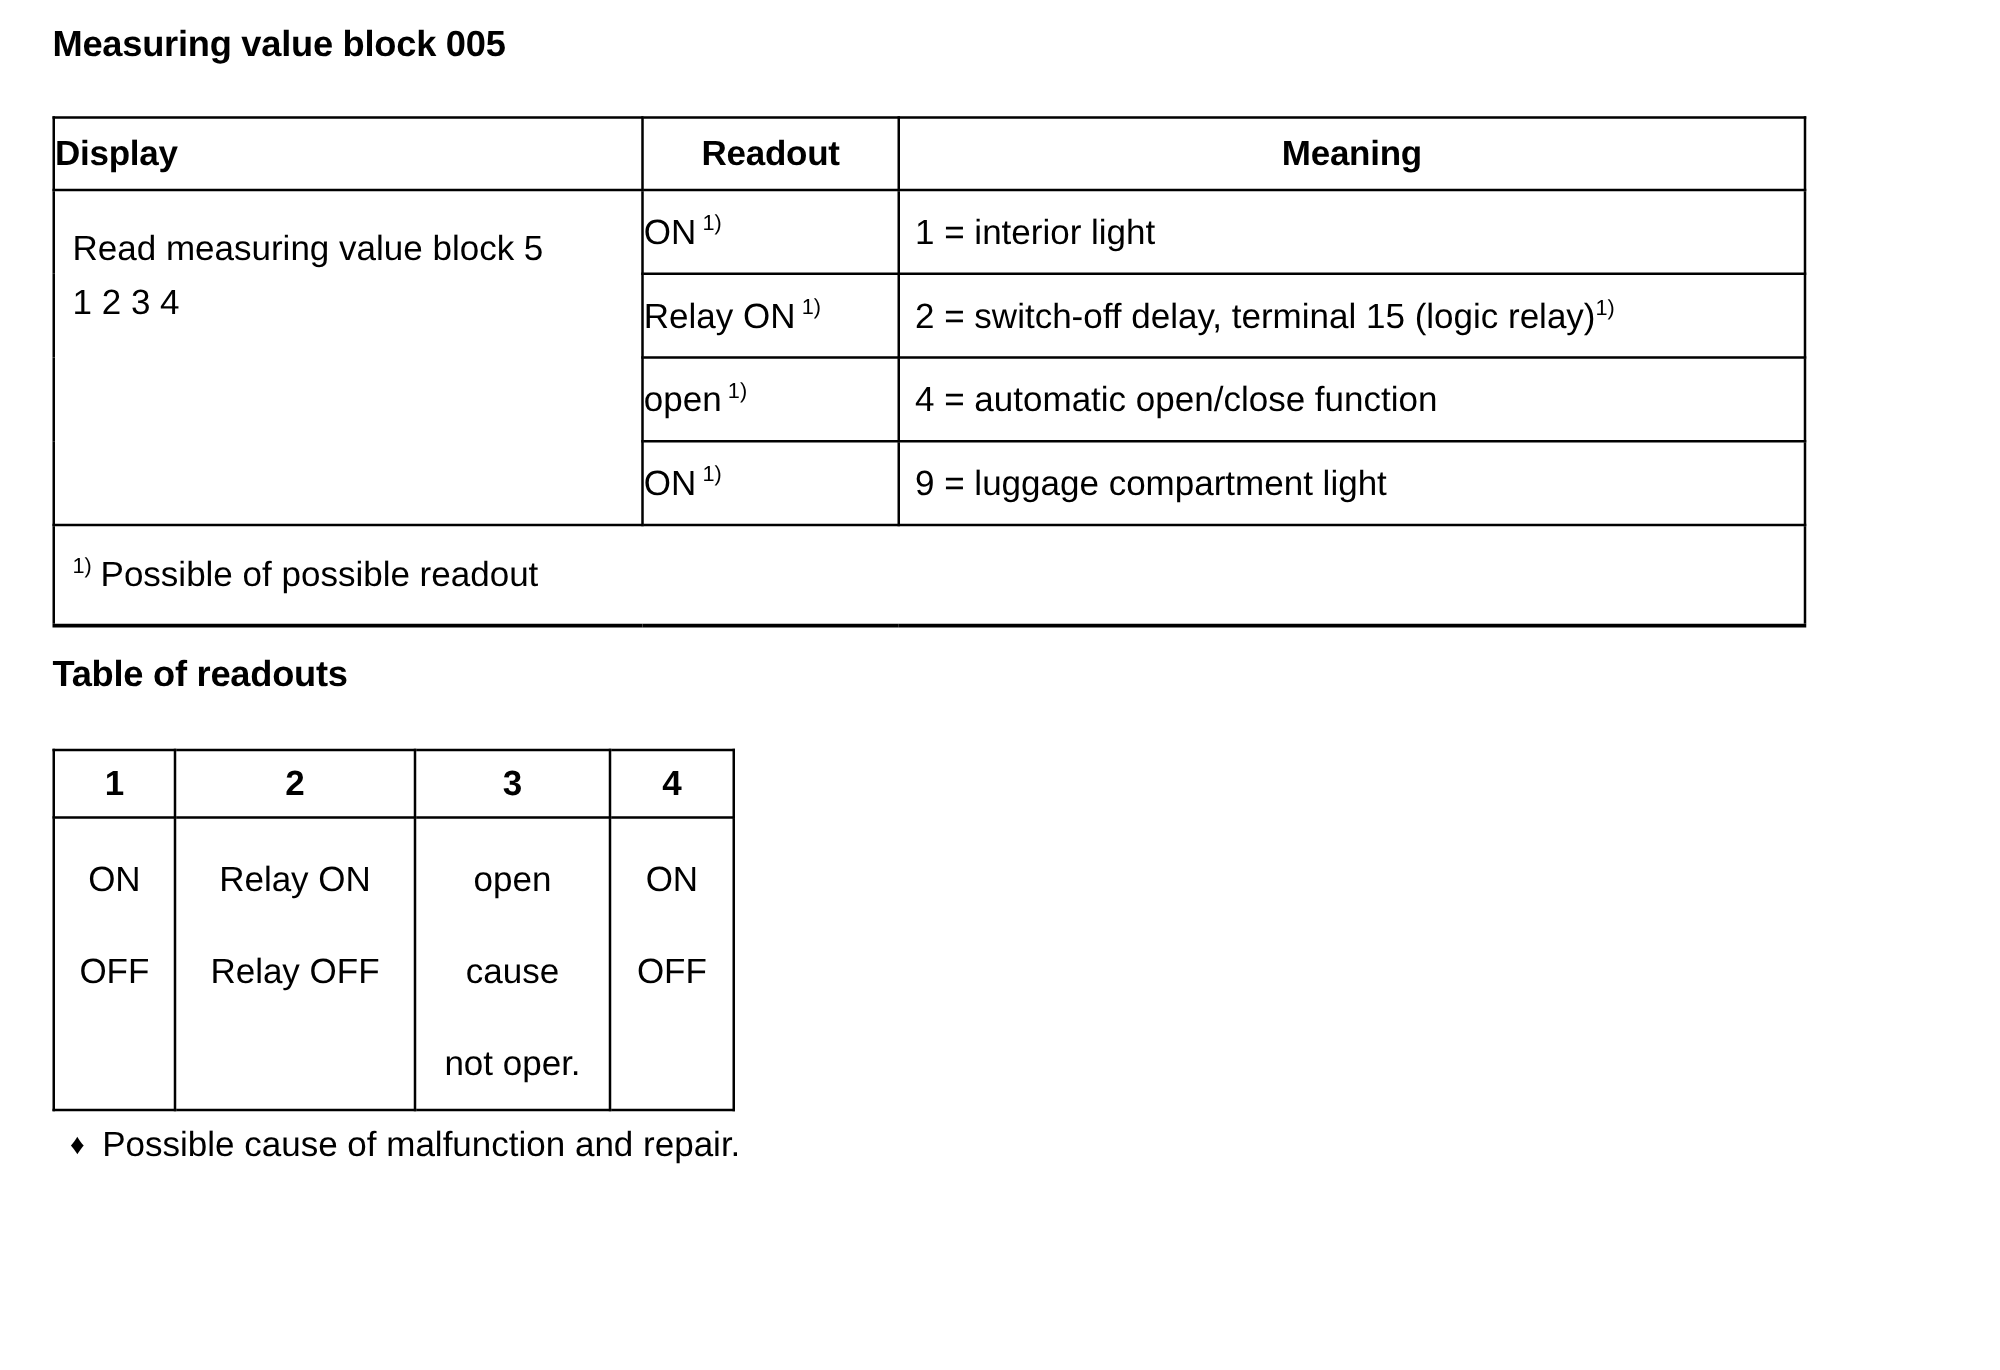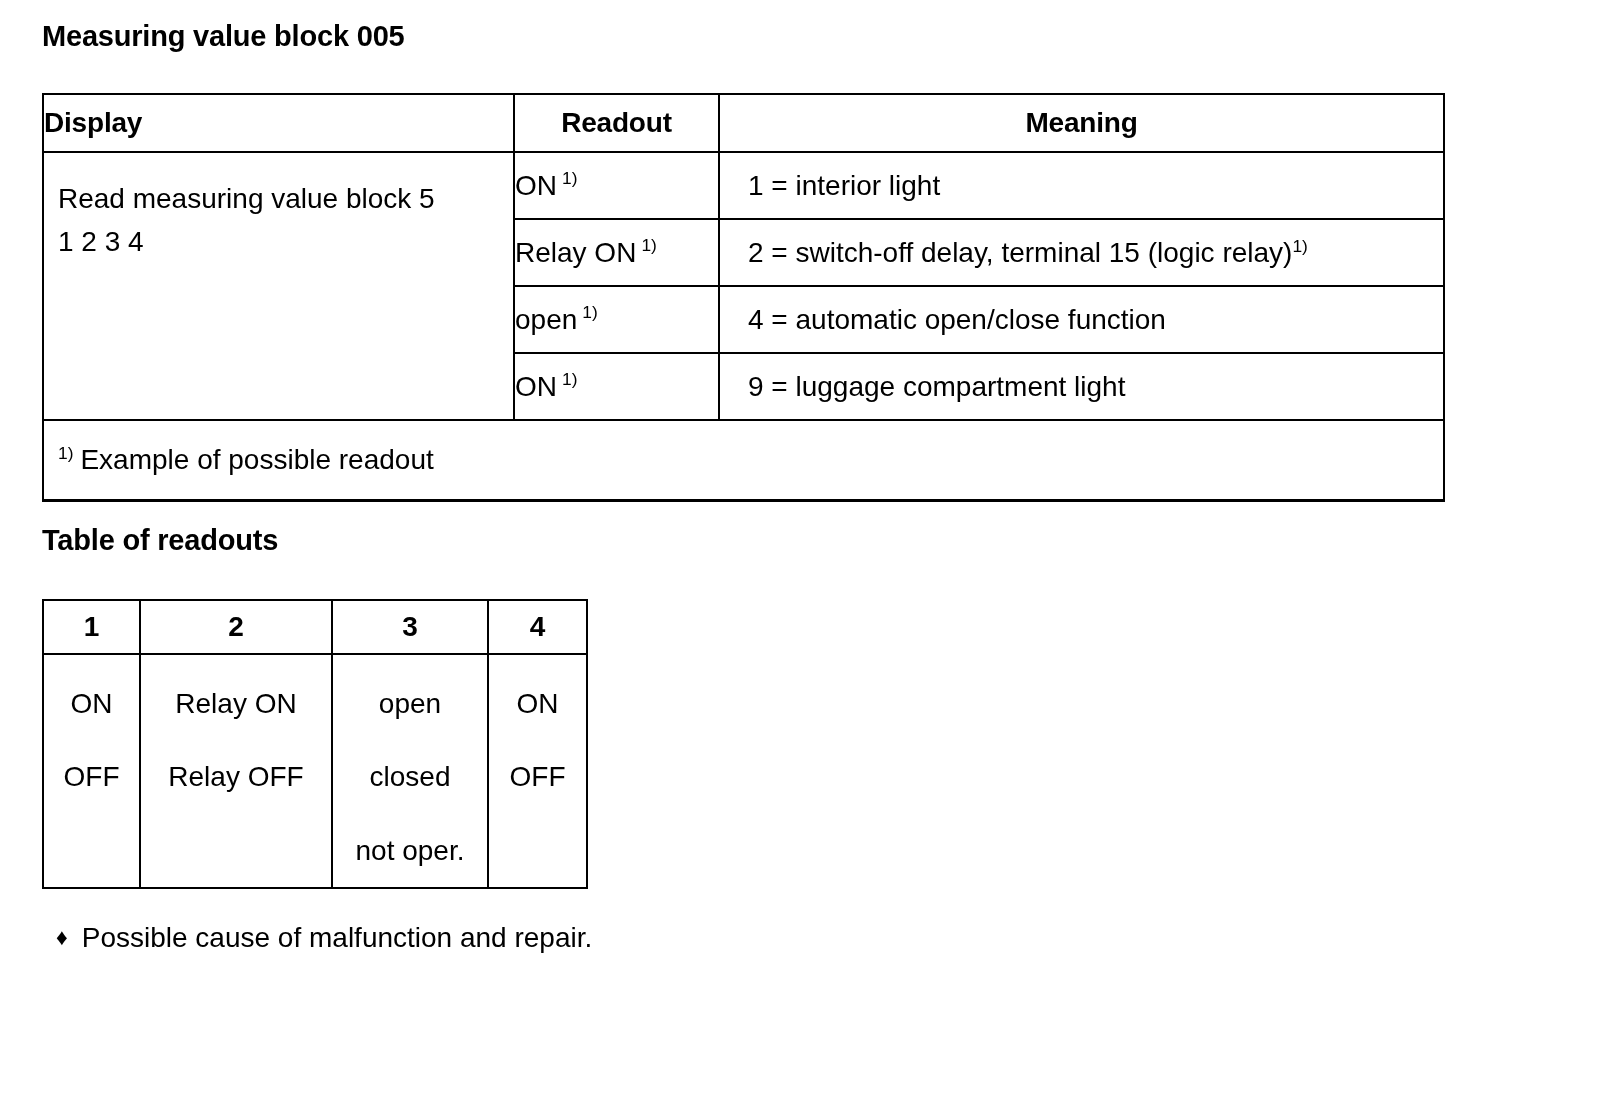--- a/index.html
+++ b/index.html
@@ -58,21 +58,21 @@
     letter-spacing: -0.2px;
   }
   #main-table .hdr.left {
     text-align: left;
   }
   #main-table .cell-readout {
     height: 65px;
   }
   #main-table .cell-meaning {
     text-align: left;
-    padding-left: 28px;
+    padding-left: 12px;
     height: 65px;
   }
   #main-table .cell-display {
     vertical-align: top;
     padding: 24px 0 0 14px;
     line-height: 1.55em;
   }
   #main-table .cell-footnote {
     text-align: left;
     padding: 8px 0 8px 14px;
@@ -116,21 +116,21 @@
     line-height: 2.62em;
   }
   #readouts-table .rbody div { white-space: nowrap; }
 
   
   .note-line {
     position: absolute;
     font-size: 28px;
     white-space: nowrap;
   }
-  #note-bullet-row { left: 56px; top: 922px; }
+  #note-bullet-row { left: 56px; top: 900px; }
   #note-bullet-row .diamond {
     display: inline-block;
     font-size: 23px;
     vertical-align: 2px;
     padding-right: 14px;
   }
   #note-footnote-row { left: 40px; top: 1008px; }
 </style>
 </head>
 <body>
@@ -187,21 +187,21 @@
         <td class="cell-readout">
           <span class="readout-label">ON</span><span class="sup sup-sp">1)</span>
         </td>
         <td class="cell-meaning">
           <span>9 = luggage compartment light</span><span class="sup"></span>
         </td>
       </tr>
 
       <tr>
         <td class="cell-footnote" colspan="3">
-          <span class="sup">1)</span><span style="padding-left:7px">Example of possible readout</span>
+          <span class="sup">1)</span><span style="padding-left:7px">Possible of possible readout</span>
         </td>
       </tr>
     </tbody>
   </table>
 
   <div id="heading-readouts" class="section-heading">Table of readouts</div>
 
   <table id="readouts-table">
     <colgroup>
       <col style="width:97px">
@@ -220,21 +220,21 @@
         <td class="rbody">
           <div>ON</div>
           <div>OFF</div>
         </td>
         <td class="rbody">
           <div>Relay ON</div>
           <div>Relay OFF</div>
         </td>
         <td class="rbody">
           <div>open</div>
-          <div>closed</div>
+          <div>cause</div>
           <div>not oper.</div>
         </td>
         <td class="rbody">
           <div>ON</div>
           <div>OFF</div>
         </td>
       </tr>
     </tbody>
   </table>
 

